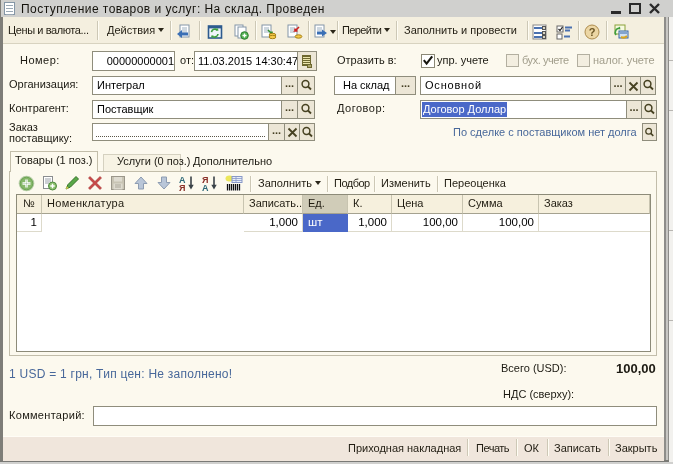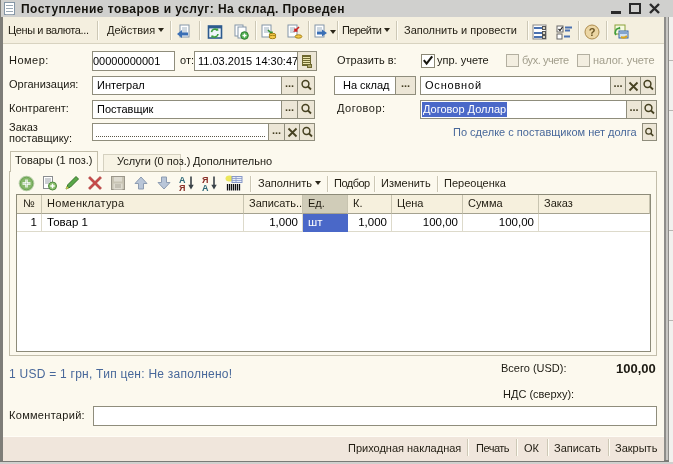--- a/index.html
+++ b/index.html
@@ -30,21 +30,21 @@
 <div class="ab" style="left:669px;top:320px;width:4px;height:1px;background:#b8b6b2"></div>
 
 <div class="ab" style="left:1px;top:0;width:672px;height:17px;background:#d0d0ce"></div>
 <div class="ab" style="left:0;top:0;width:1px;height:17px;background:#7e7d78"></div>
 <div class="ab" style="left:4px;top:2px;width:11px;height:13px;background:#fff;border:1px solid #8596a6;box-sizing:border-box">
   <div style="margin:2px 1px 0 1px;height:1px;background:#9aa8b5"></div>
   <div style="margin:2px 1px 0 1px;height:1px;background:#9aa8b5"></div>
   <div style="margin:2px 1px 0 1px;height:1px;background:#9aa8b5"></div>
   <div style="margin:2px 1px 0 1px;height:1px;background:#9aa8b5"></div>
 </div>
-<div class="ab" style="left:21px;top:2px;font-size:12px;font-weight:bold;letter-spacing:0.45px;color:#14120c;white-space:nowrap">Поступление товаров и услуг: На склад. Проведен</div>
+<div class="ab" style="left:21px;top:2px;font-size:12px;font-weight:normal;letter-spacing:0.45px;color:#14120c;white-space:nowrap">Поступление товаров и услуг: На склад. Проведен</div>
 
 <div class="ab" style="left:611px;top:11px;width:10px;height:3px;background:#2a2a2a"></div>
 <div class="ab" style="left:629px;top:3px;width:12px;height:11px;border:2px solid #2a2a2a;box-sizing:border-box"></div>
 <svg class="ab" style="left:648px;top:2px" width="13" height="13" viewBox="0 0 13 13">
     <path d="M2 2 L11 11 M11 2 L2 11" stroke="#2a2a2a" stroke-width="2.4"></path>
   </svg>
 
 <div class="ab" style="left:3px;top:17px;width:661px;height:27px;background:#f4efdf;border-bottom:1px solid #d8d3c0;box-sizing:border-box"></div>
 <div class="tbtxt" style="left:8px;top:24px;letter-spacing:-0.4px">Цены и валюта...</div>
 <div class="sep" style="left:97px;top:21px;height:19px"></div>
@@ -121,22 +121,22 @@
   <rect x="3" y="2" width="10" height="9" fill="#f6f9e0" stroke="#8aa23a"></rect>
   <path d="M4 12 C 2 9 4 5 8 5" fill="none" stroke="#3f9e3f" stroke-width="1.6"></path>
   <path d="M8 3.4 L8.4 6.6 L5.6 6 Z" fill="#3f9e3f"></path>
   <rect x="7" y="8" width="9" height="7" fill="#cfe0f2" stroke="#3767a8"></rect>
   <path d="M8 10 L15 10" stroke="#3767a8"></path>
   <path d="M9 14 c 2 1 4 1 6 -1" stroke="#d8a520" stroke-width="2" fill="none"></path>
 </svg>
 
 <div class="ab" style="left:3px;top:44px;width:661px;height:392px;background:#fcf9ee"></div>
 
-<div class="lbl" style="left:9px;top:54px;letter-spacing:0.5px">Номер:</div>
-<div class="fld" style="left:92px;top:51px;width:83px;height:20px;line-height:18px;text-align:left">00000000001</div>
+<div class="lbl" style="left:20px;top:54px;letter-spacing:0.5px">Номер:</div>
+<div class="fld" style="left:92px;top:51px;width:83px;height:20px;line-height:18px;text-align:right">00000000001</div>
 <div class="lbl" style="left:180px;top:54px">от:</div>
 <div class="fld" style="left:194px;top:51px;width:104px;height:20px;line-height:18px;padding-left:3px">11.03.2015 14:30:47</div>
 <div class="btn3" style="left:297px;top:51px;width:20px;height:20px">
   <svg width="14" height="15" viewBox="0 0 14 15" style="margin-top:2px">
     <rect x="2" y="1" width="9" height="11" fill="#6e682f"></rect>
     <path d="M3 3.5h7M3 5.5h7M3 7.5h7M3 9.5h7" stroke="#eae4ac" stroke-width="1"></path>
     <rect x="7" y="10" width="5" height="4" fill="#6e682f"></rect>
     <path d="M8 12h3" stroke="#eae4ac" stroke-width="1"></path>
   </svg>
 </div>
@@ -298,21 +298,20 @@
 <div class="hdrcell" style="left:42px;top:195px;width:202px;height:19px;line-height:16.5px;padding-left:5px;letter-spacing:0.3px">Номенклатура</div>
 <div class="hdrcell" style="left:244px;top:195px;width:59px;height:19px;line-height:16.5px;padding-left:5px">Записать...</div>
 <div class="hdrcell" style="left:303px;top:195px;width:45px;height:19px;line-height:16.5px;padding-left:5px;background:#d0ccb8">Ед.</div>
 <div class="hdrcell" style="left:348px;top:195px;width:44px;height:19px;line-height:16.5px;padding-left:5px">К.</div>
 <div class="hdrcell" style="left:392px;top:195px;width:71px;height:19px;line-height:16.5px;padding-left:5px">Цена</div>
 <div class="hdrcell" style="left:463px;top:195px;width:76px;height:19px;line-height:16.5px;padding-left:5px">Сумма</div>
 <div class="hdrcell" style="left:539px;top:195px;width:111px;height:19px;line-height:16.5px;padding-left:5px">Заказ</div>
 
 <div class="ab" style="left:17px;top:214px;width:633px;height:18px;font-size:11.5px;color:#000">
   <div class="ab" style="left:0;top:0;width:25px;height:18px;border-right:1px solid #dddacb;border-bottom:1px solid #dddacb;box-sizing:border-box;text-align:right;line-height:16px;padding-right:4px">1</div>
-  <div class="ab" style="left:25px;top:0;width:202px;height:18px;border-right:1px solid #dddacb;border-bottom:1px solid #dddacb;box-sizing:border-box;line-height:16px;padding-left:5px">Товар 1</div>
   <div class="ab" style="left:227px;top:0;width:59px;height:18px;border-right:1px solid #dddacb;border-bottom:1px solid #dddacb;box-sizing:border-box;text-align:right;line-height:16px;padding-right:4px">1,000</div>
   <div class="ab" style="left:286px;top:0;width:45px;height:18px;background:#4a68c8;color:#fff;box-sizing:border-box;line-height:16px;padding-left:5px">шт</div>
   <div class="ab" style="left:331px;top:0;width:44px;height:18px;border-right:1px solid #dddacb;border-bottom:1px solid #dddacb;box-sizing:border-box;text-align:right;line-height:16px;padding-right:4px">1,000</div>
   <div class="ab" style="left:375px;top:0;width:71px;height:18px;border-right:1px solid #dddacb;border-bottom:1px solid #dddacb;box-sizing:border-box;text-align:right;line-height:16px;padding-right:4px">100,00</div>
   <div class="ab" style="left:446px;top:0;width:76px;height:18px;border-right:1px solid #dddacb;border-bottom:1px solid #dddacb;box-sizing:border-box;text-align:right;line-height:16px;padding-right:4px">100,00</div>
   <div class="ab" style="left:522px;top:0;width:111px;height:18px;border-bottom:1px solid #dddacb;box-sizing:border-box"></div>
 </div>
 
 <div class="lbl" style="left:9px;top:367px;color:#48689a;font-size:12px;letter-spacing:0.25px">1 USD = 1 грн, Тип цен: Не заполнено!</div>
 <div class="lbl" style="left:501px;top:362px">Всего (USD):</div>

